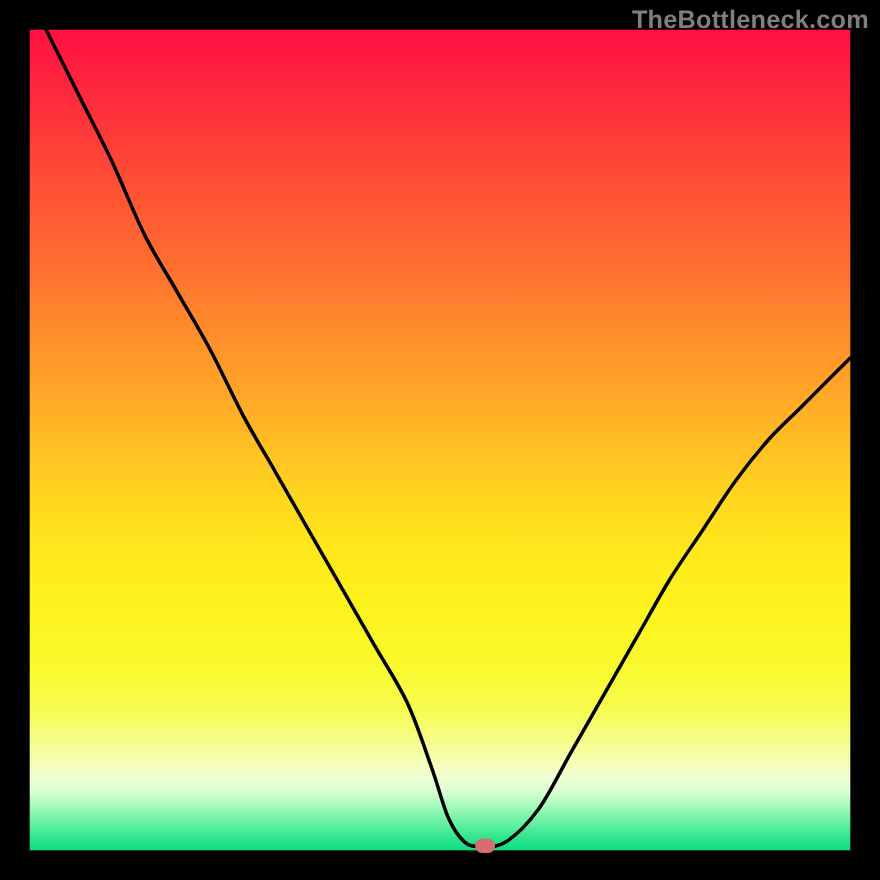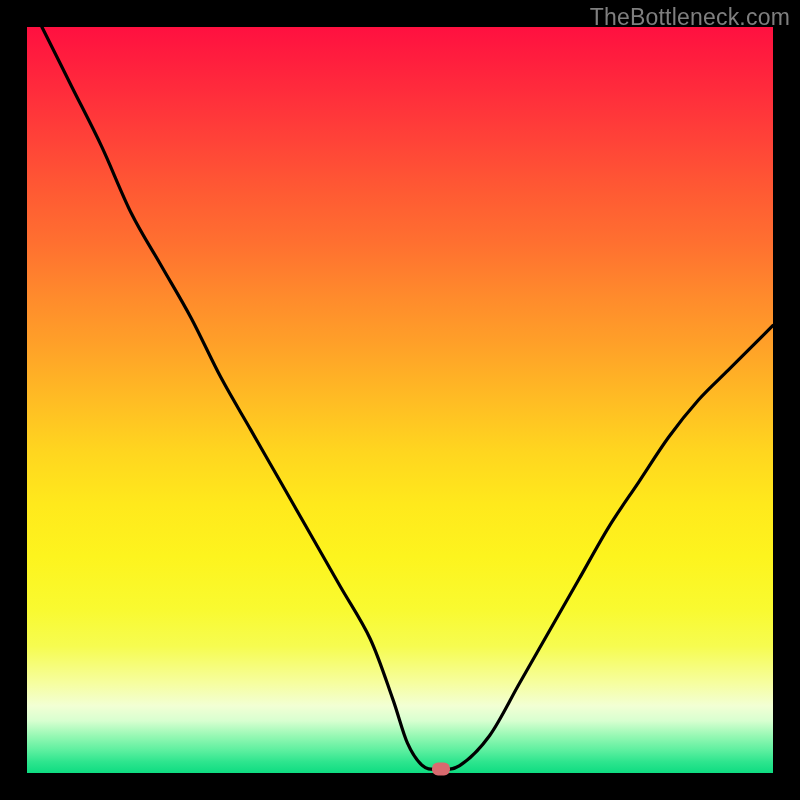--- a/index.html
+++ b/index.html
@@ -45,21 +45,21 @@
       #2ee58e 98.5%,
       #0edc81 100%
     );
   }
   .watermark {
     position: absolute;
     top: 4px;
     right: 10px;
     color: #7f7f7f;
     font-size: 23px;
-    font-weight: 400;
+    font-weight: 700;
     letter-spacing: 0.2px;
   }
   .marker {
     position: absolute;
     width: 18px;
     height: 13px;
     border-radius: 6px;
     background: #d96a6f;
     transform: translate(-50%, -50%);
   }

